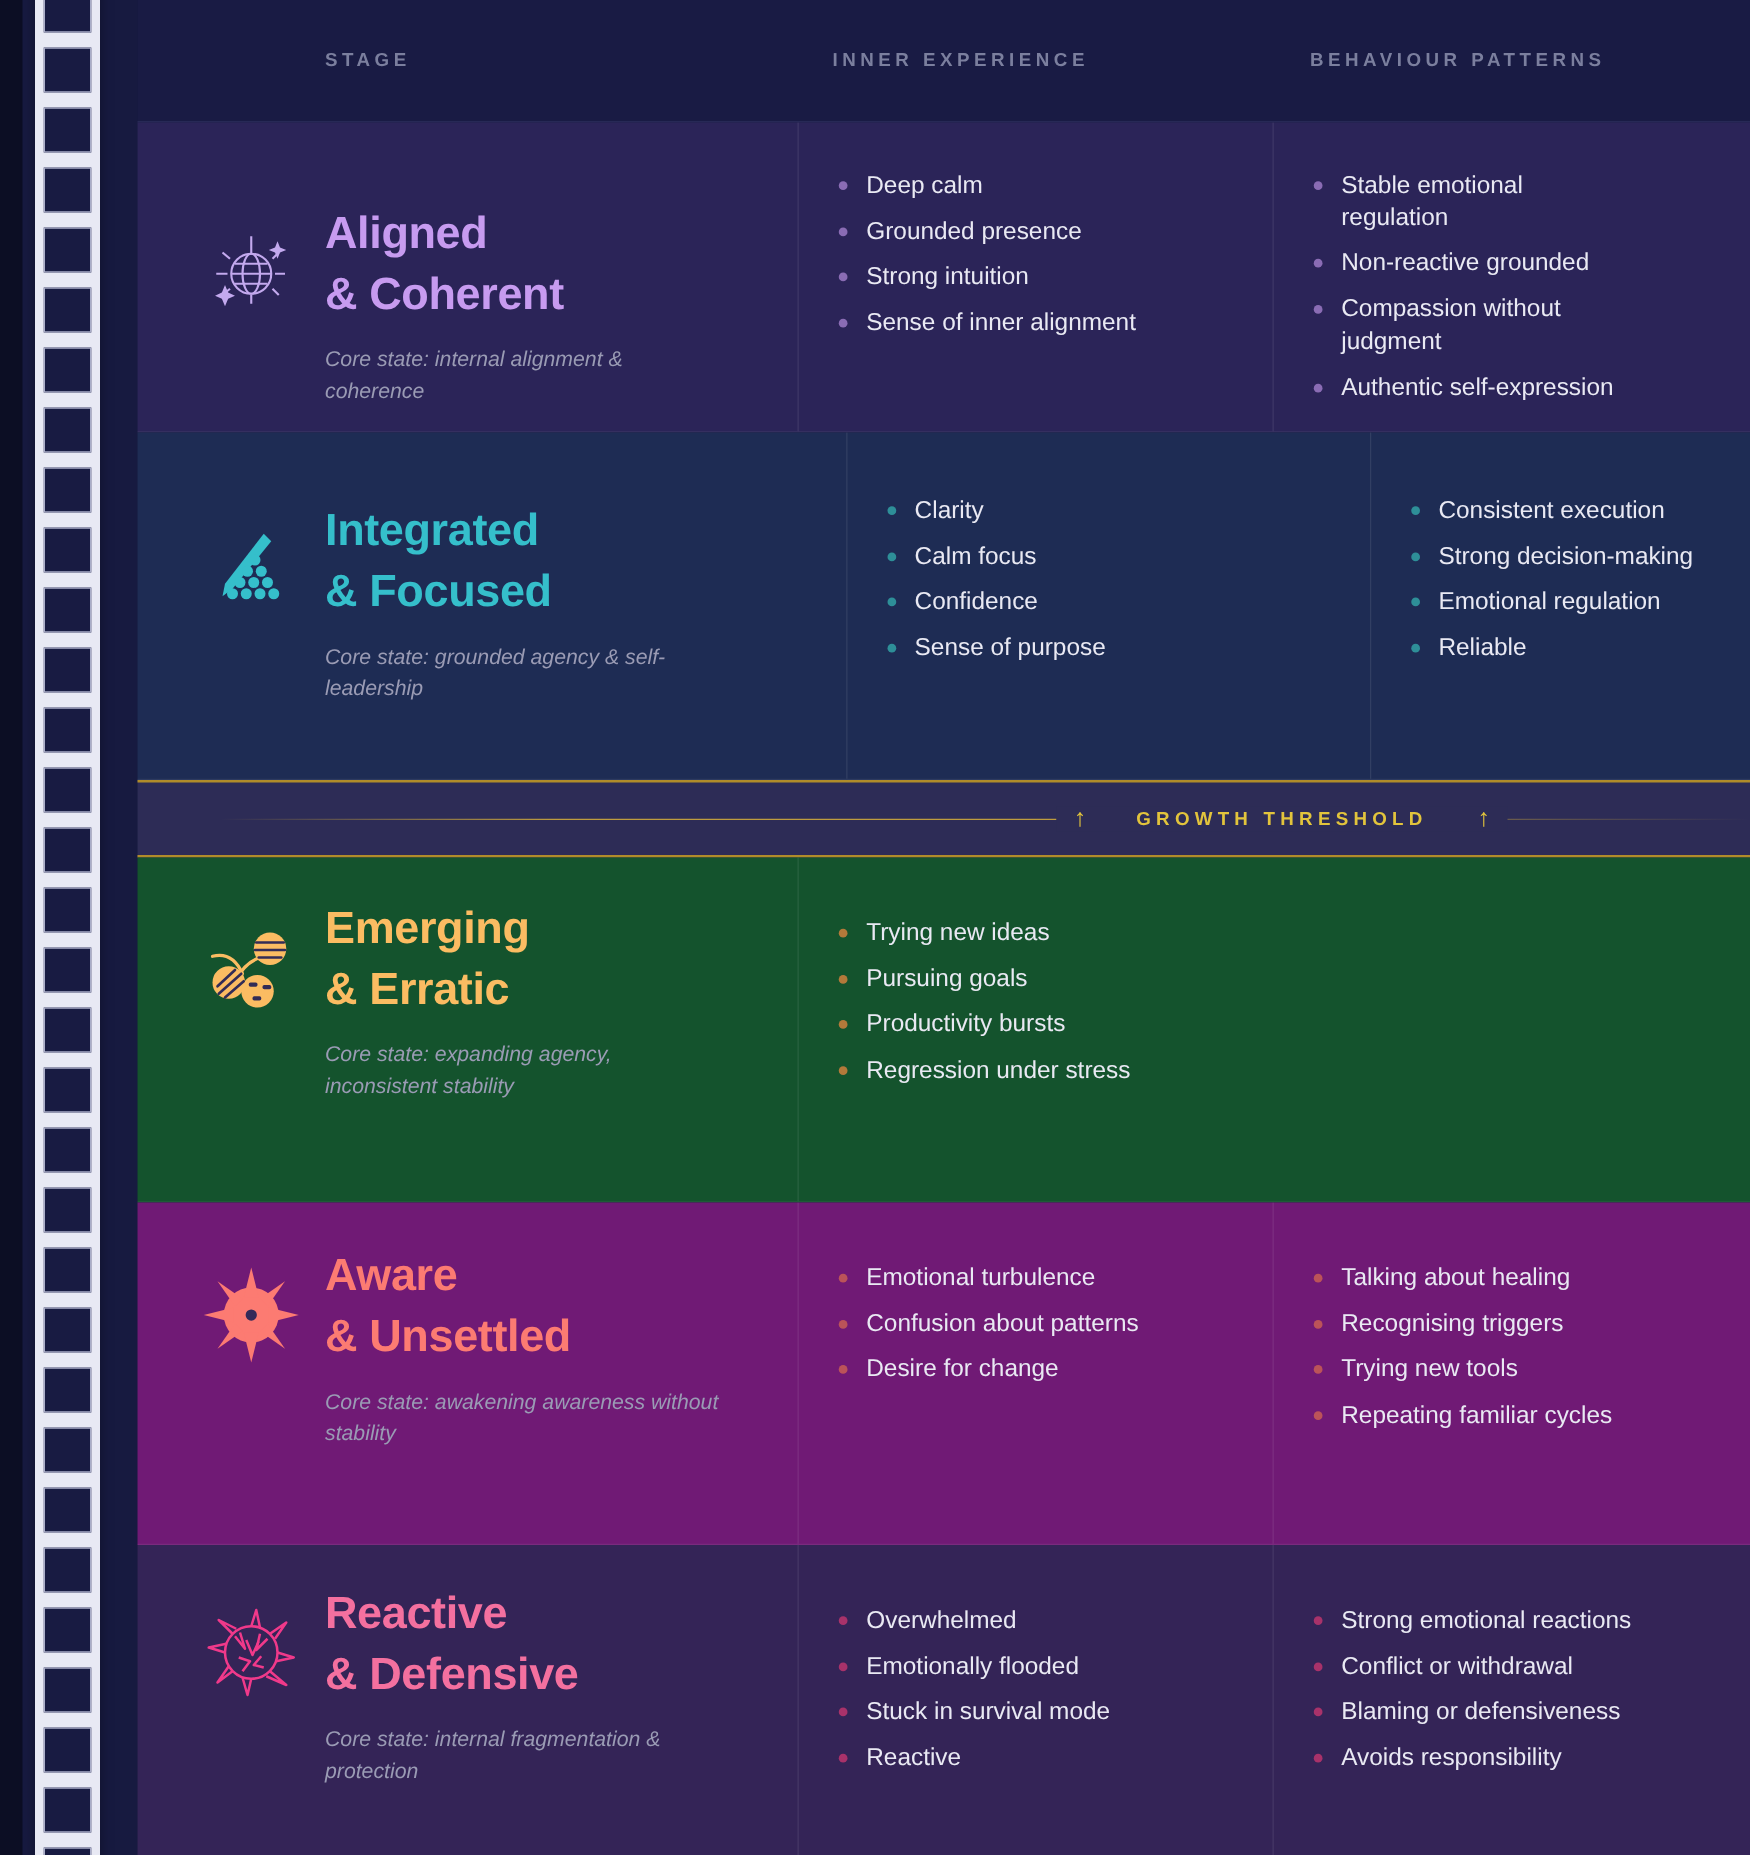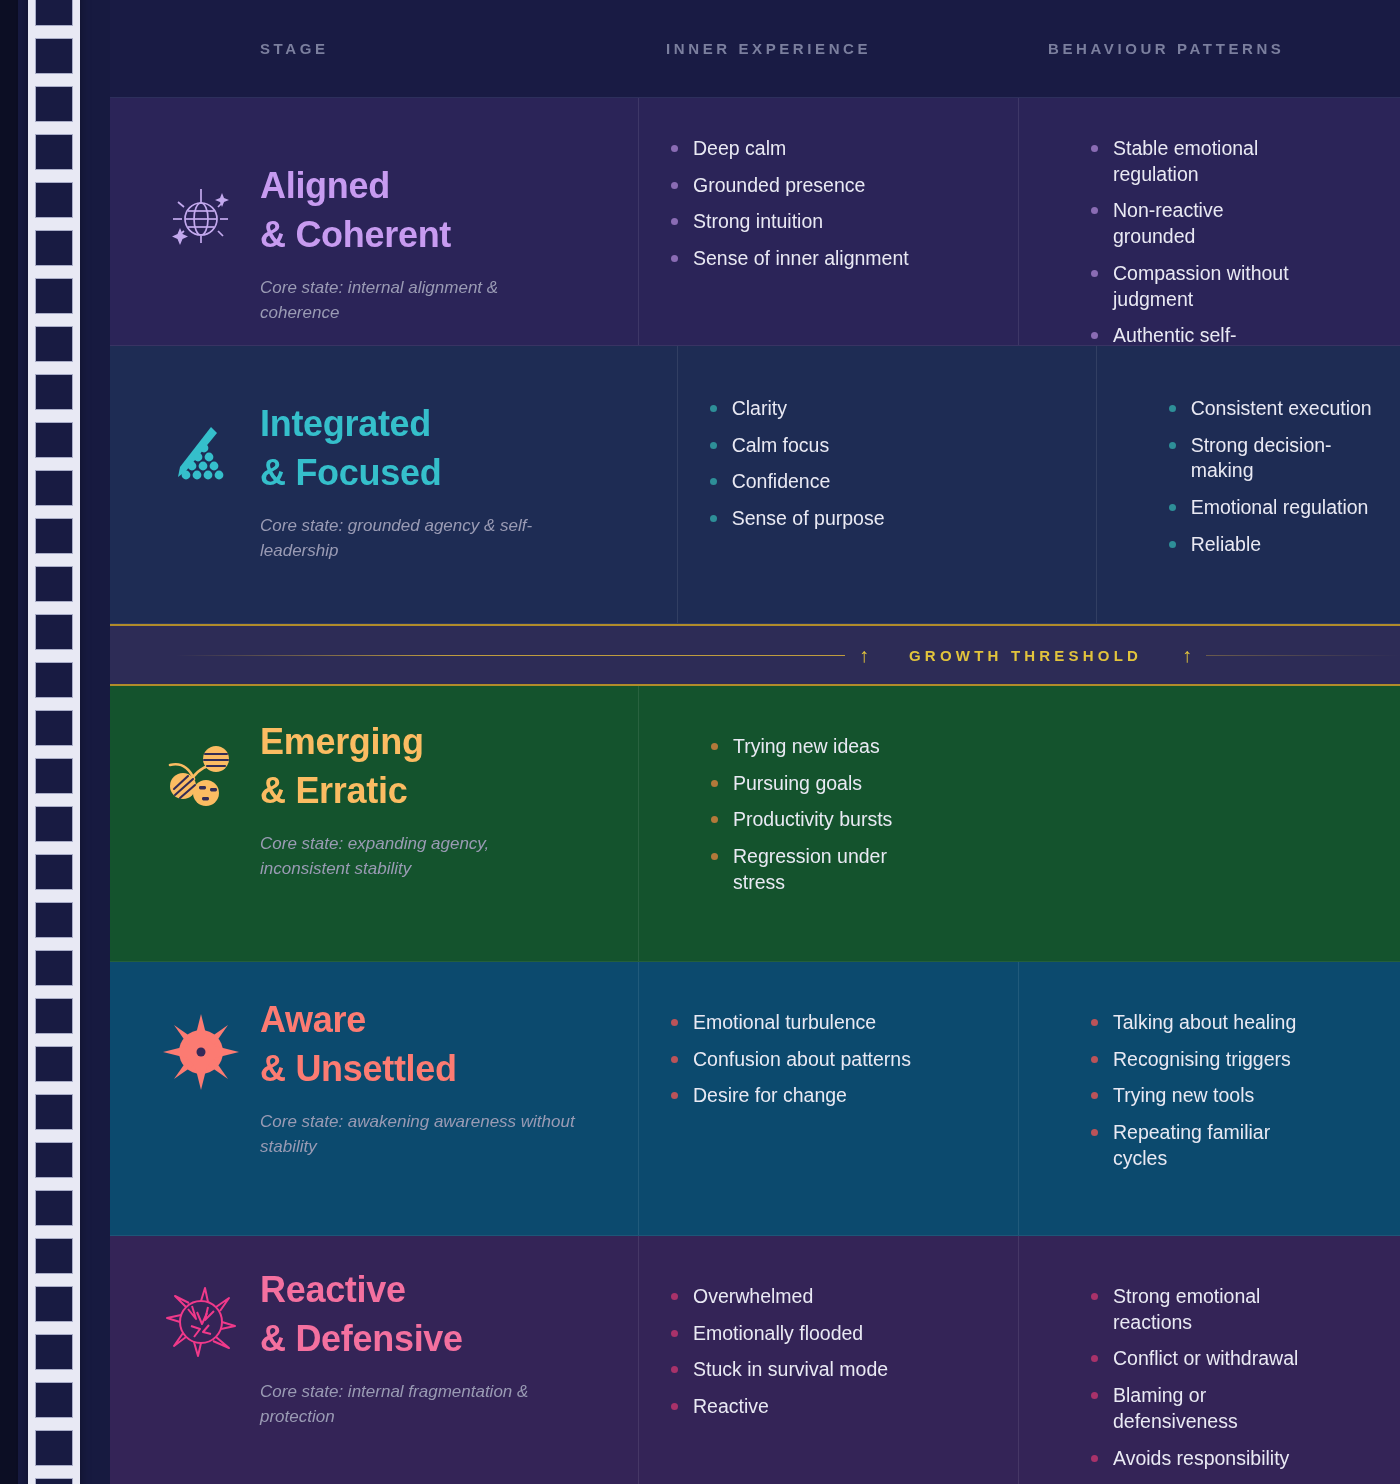--- a/index.html
+++ b/index.html
@@ -69,28 +69,27 @@
   }
   .row .cell { position: relative; }
   .row .cell.c1 { width: 528px; }
   .row .cell.c2 {
     width: 380px;
     border-left: 1px solid rgba(255,255,255,.09);
   }
   .row .cell.c3 {
     width: 305px;
     border-left: 1px solid rgba(255,255,255,.09);
-    padding-left: 40px;
   }
 
   
   .row.r1 { background: #2b2458; height: 248px; }
   .row.r2 { background: #1e2c54; height: 278px; gap: 40px; }
   .row.r3 { background: #14532d; height: 276px; }
-  .row.r4 { background: #0c4a6e; height: 274px; }
+  .row.r4 { background: #701a75; height: 274px; }
   .row.r5 { background: #342457; height: 252px; }
 
   
   .stage {
     display: flex; align-items: flex-start;
     padding-top: 58px; padding-left: 32px;
   }
   .row.r1 .stage { padding-top: 62px; }
   .row.r2 .stage { padding-top: 52px; }
   .row.r3 .stage { padding-top: 30px; }

